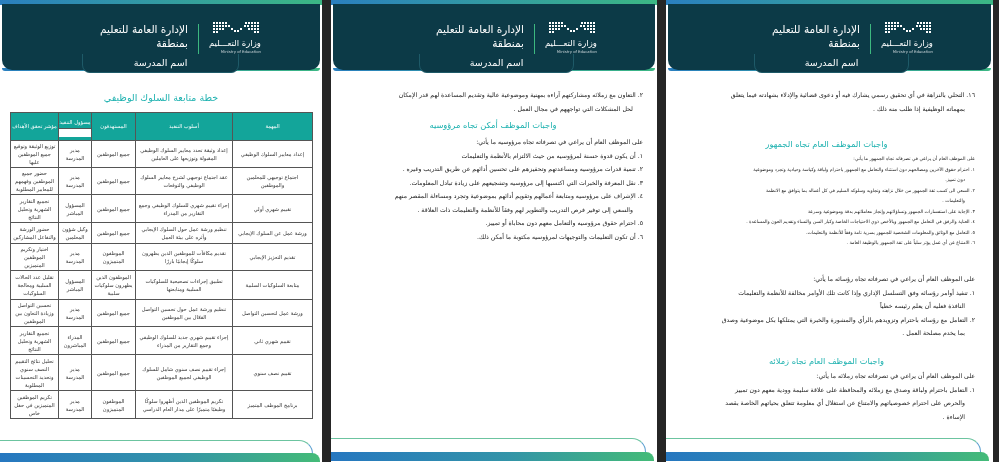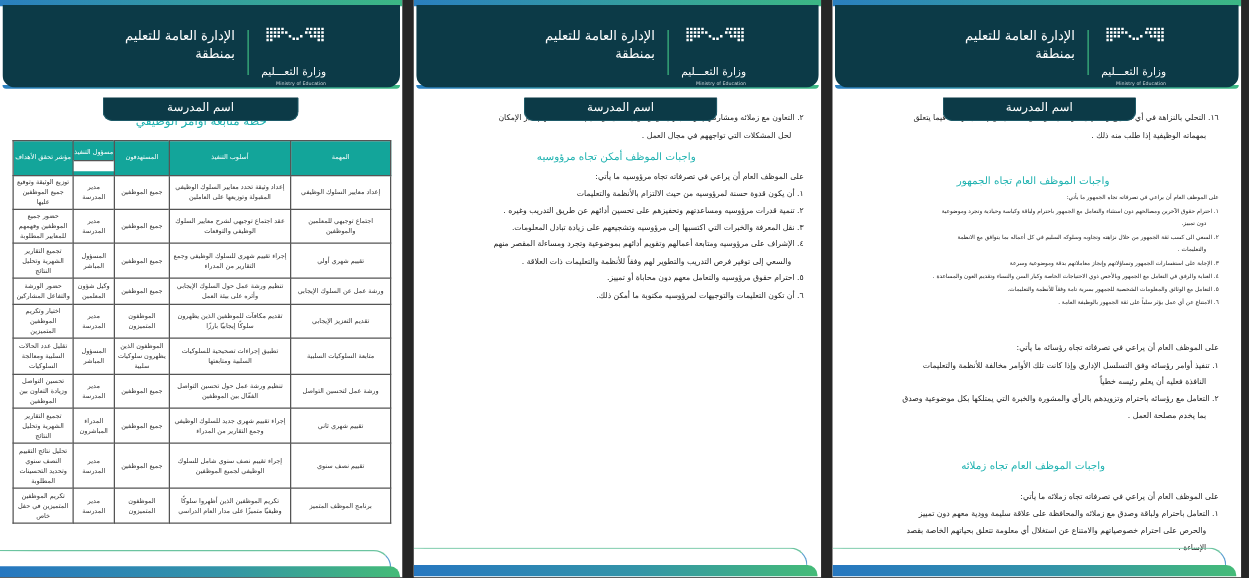--- a/index.html
+++ b/index.html
@@ -29,24 +29,24 @@
   }
   .admin-title {
     color: #ffffff; font-size: 10.5px; line-height: 14px; text-align: right; direction: rtl;
     font-family: "DejaVu Sans", sans-serif;
   }
   .logo-divider { width: 1px; height: 36px; background: #3db880; margin-top: 2px; }
   .ministry {
     display: flex; flex-direction: column; align-items: flex-end; direction: ltr;
   }
   .dots-logo { width: 48px; height: 14px; }
-  .ministry-ar { color: #fff; font-size: 8.5px; line-height: 12px; direction: rtl; margin-top: 16px; }
+  .ministry-ar { color: #fff; font-size: 8.5px; line-height: 12px; direction: rtl; margin-top: 1px; }
   .ministry-en { color: #cfd8dc; font-size: 3.8px; line-height: 5px; }
   .school-tab {
-    position: absolute; top: 78px; height: 19px; background: #0c3a47;
+    position: absolute; top: 54px; height: 19px; background: #0c3a47;
     border-radius: 0 0 8px 8px; border: 1px solid #1e5a68; border-top: none;
     color: #ffffff; font-size: 9.5px; text-align: center; line-height: 17px; direction: rtl;
     z-index: 2;
   }
   .footer-line {
     position: absolute; height: 14px; border-top: 1px solid #6cc4a0; border-right: 1px solid #5a9fd0;
     border-top-right-radius: 14px;
   }
   .footer-bar {
     position: absolute; height: 9px; border-top-right-radius: 8px;
@@ -133,21 +133,21 @@
       </div>
       <div class="logo-divider"></div>
       <div class="admin-title">
         <div>الإدارة العامة للتعليم</div>
         <div>بمنطقة</div>
       </div>
     </div>
   </div>
   <div class="school-tab" style="left:82px; width:157px;">اسم المدرسة</div>
 
-  <div class="plan-title" style="left:0; right:0; top:92px;">خطة متابعة أوامر الوظيفي</div>
+  <div class="plan-title" style="left:0; right:0; top:92px;">خطة متابعة السلوك الوظيفي</div>
 
   <table class="plan" style="left:10px; top:112px; width:302px;">
     <colgroup>
       <col style="width:80px">
         <col style="width:97px">
         <col style="width:44px">
         <col style="width:33px">
         <col style="width:48px">
     </colgroup>
     <thead>
@@ -402,21 +402,21 @@
 
   <div class="text-block para" style="left:12px; right:18px; top:272px;">
     <div>على الموظف العام أن يراعي في تصرفاته تجاه رؤسائه ما يأتي:</div>
     <div>١. تنفيذ أوامر رؤسائه وفق التسلسل الإداري وإذا كانت تلك الأوامر مخالفة للأنظمة والتعليمات</div>
     <div class="indent">النافذة فعليه أن يعلم رئيسه خطياً</div>
     <div>٢.  التعامل مع رؤسائه باحترام وتزويدهم بالرأي والمشورة والخبرة التي يمتلكها بكل موضوعية وصدق</div>
     <div class="indent">بما يخدم مصلحة العمل .</div>
   </div>
 
   <div class="text-block para" style="left:12px; right:18px; top:353px;">
-    <div class="sec-title" style="margin:11px;">واجبات الموظف العام تجاه زملائه</div>
+    <div class="sec-title" style="margin:0;">واجبات الموظف العام تجاه زملائه</div>
     <div>على الموظف العام أن يراعي في تصرفاته تجاه زملائه ما يأتي:</div>
     <div>١. التعامل باحترام ولباقة وصدق مع زملائه والمحافظة على علاقة سليمة وودية معهم دون تمييز</div>
     <div class="indent">والحرص على احترام خصوصياتهم والامتناع عن استغلال أي معلومة تتعلق بحياتهم الخاصة بقصد</div>
     <div class="indent">الإساءة .</div>
   </div>
 
   <div class="footer-line" style="left:0; width:315px; top:438px;"></div>
   <div class="footer-bar" style="left:0; width:323px; top:452px;"></div>
 </div>
 

